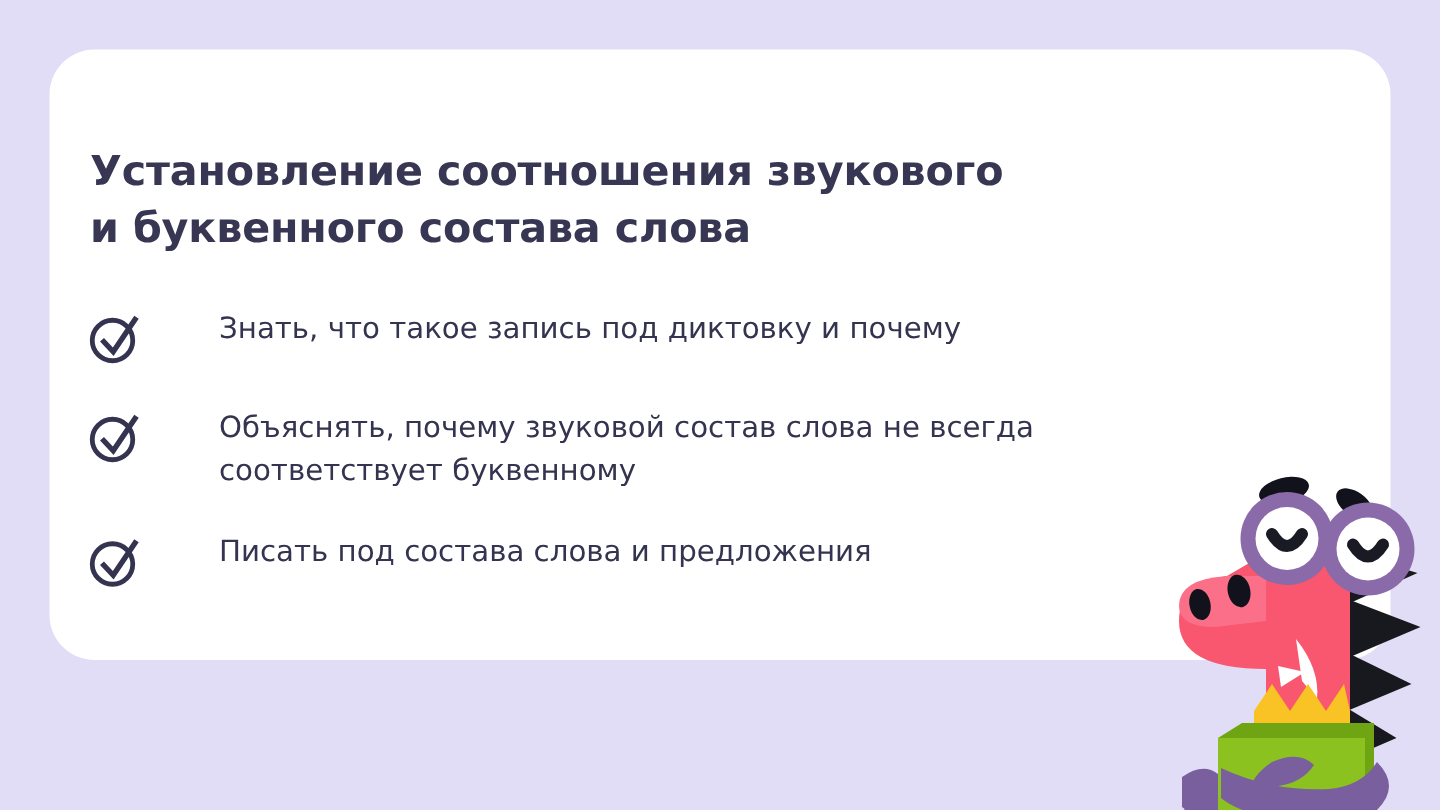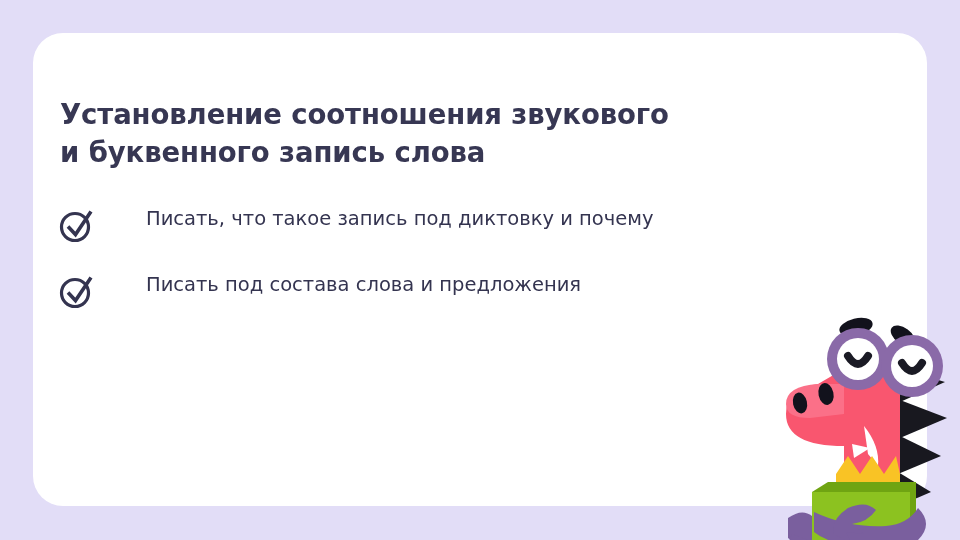--- a/index.html
+++ b/index.html
@@ -17,21 +17,21 @@
     width: 960px;
     height: 540px;
     background: #e2ddf7;
     overflow: hidden;
   }
   #card {
     position: absolute;
     left: 33px;
     top: 33px;
     width: 894px;
-    height: 473px;
+    height: 407px;
     background: #ffffff;
     border-radius: 30px;
     overflow: hidden;
   }
   #title {
     position: absolute;
     left: 27px;
     top: 62px;
     width: 760px;
     font-size: 27.5px;
@@ -83,37 +83,49 @@
 </style>
 </head>
 <body>
 
 <div id="slide">
 
   <div id="card">
 
     <div id="title">
       <span class="tline">Установление соотношения звукового</span>
-      <span class="tline">и буквенного запись слова</span>
+      <span class="tline">и буквенного состава слова</span>
     </div>
 
     <div id="bullets">
 
       <div class="bullet">
         <span class="check-icon">
           <svg width="40" height="40" viewBox="0 0 40 40">
             <circle cx="17" cy="22" r="13.5" fill="none" stroke="#343450" stroke-width="3.2"></circle>
             <path d="M10 21.5 L17.5 29.5 L33 6.5" fill="none" stroke="#343450" stroke-width="3.6" stroke-linecap="butt" stroke-linejoin="miter"></path>
           </svg>
         </span>
         <div class="btext">
-          <span class="bline">Писать, что такое запись под диктовку и почему</span>
+          <span class="bline">Знать, что такое запись под диктовку и почему</span>
         </div>
       </div>
 
+      <div class="bullet">
+        <span class="check-icon">
+          <svg width="40" height="40" viewBox="0 0 40 40">
+            <circle cx="17" cy="22" r="13.5" fill="none" stroke="#343450" stroke-width="3.2"></circle>
+            <path d="M10 21.5 L17.5 29.5 L33 6.5" fill="none" stroke="#343450" stroke-width="3.6" stroke-linecap="butt" stroke-linejoin="miter"></path>
+          </svg>
+        </span>
+        <div class="btext">
+          <span class="bline">Объяснять, почему звуковой состав слова не всегда</span>
+          <span class="bline">соответствует буквенному</span>
+        </div>
+      </div>
 
       <div class="bullet">
         <span class="check-icon">
           <svg width="40" height="40" viewBox="0 0 40 40">
             <circle cx="17" cy="22" r="13.5" fill="none" stroke="#343450" stroke-width="3.2"></circle>
             <path d="M10 21.5 L17.5 29.5 L33 6.5" fill="none" stroke="#343450" stroke-width="3.6" stroke-linecap="butt" stroke-linejoin="miter"></path>
           </svg>
         </span>
         <div class="btext">
           <span class="bline">Писать под состава слова и предложения</span>

